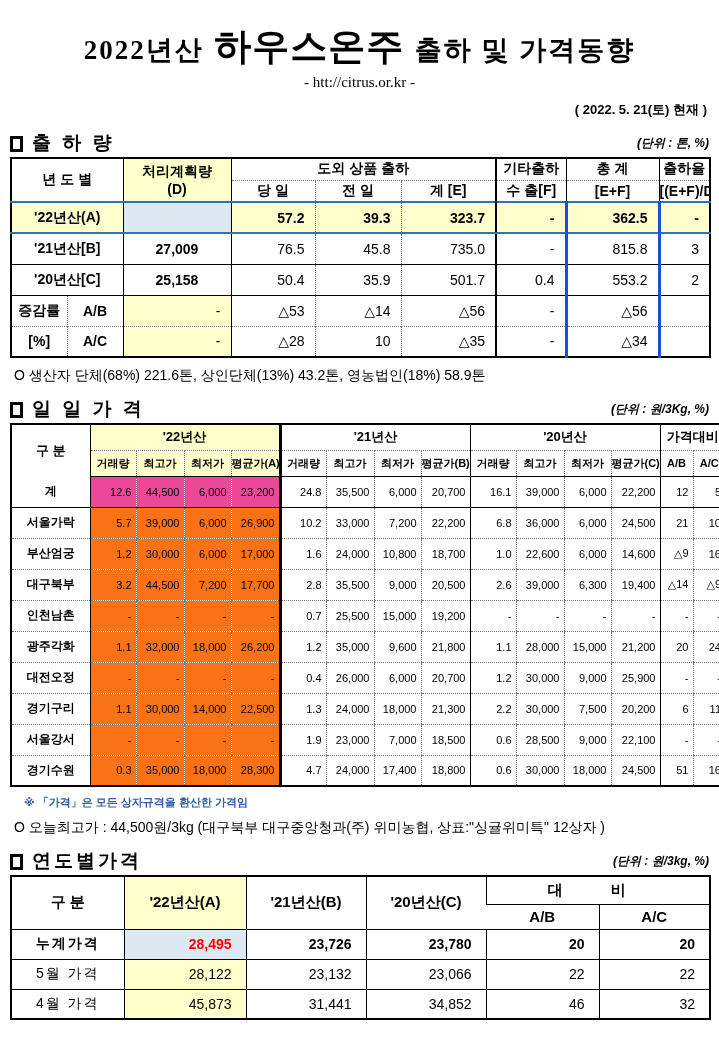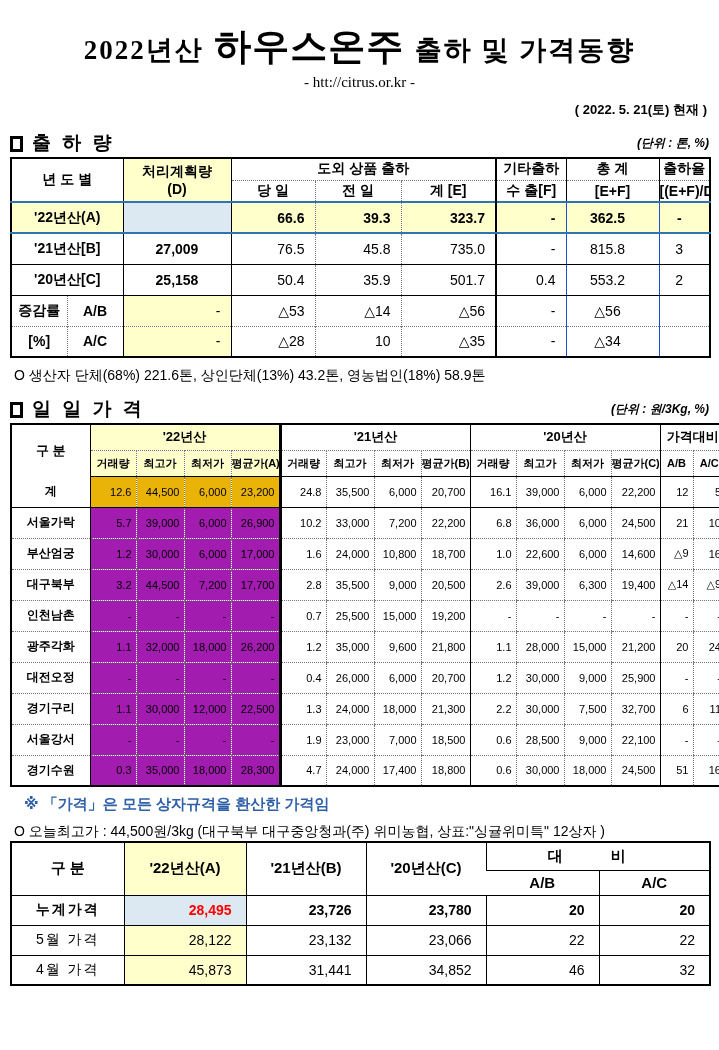--- a/index.html
+++ b/index.html
@@ -44,54 +44,54 @@
   .t1 .yell { background: #FFFFCC; }
   .t1 td { height: 31px; font-size: 14px; }
   .t1 .lbl { text-align: center; font-weight: bold; }
   .t1 .lbl-b { border-left: 1px dotted #777; }
   .t1 .plan { border-left: 1px solid #000; text-align: center; }
   .t1 .plan-dash { text-align: right; padding-right: 10px; }
   .t1 .v { text-align: right; padding-right: 10px; }
   .t1 .c0 { border-left: 1px solid #000; }
   .t1 .c1, .t1 .c2 { border-left: 1px dotted #777; }
   .t1 .c3 { border-left: 2.5px solid #000; }
-  .t1 .c4, .t1 .c5 { border-left: 1px solid #1d4ed8; text-align: center; }
+  .t1 .c4, .t1 .c5 { border-left: 3px solid #1d4ed8; }
   .t1 th.b-th { border-left: 1px solid #000; }
   .t1 th.b-dot { border-left: 1px dotted #777; }
   .t1 th.b-thick { border-left: 2.5px solid #000; }
   .t1r0 td { background: #FFFFCC; font-weight: bold; border-top: 2px solid #2E74B5; border-bottom: 2px solid #2E74B5; }
   .t1r0 td.plan { background: #DCE9F2; }
   .t1r1 td, .t1r2 td { border-bottom: 1px solid #000; }
   .t1r1 .plan, .t1r2 .plan { font-weight: bold; }
   .t1r3 .plan, .t1r4 .plan { background: #FFFFCC; }
   .t1r4 td { border-top: 1px dotted #777; }
 
   .note-line { font-size: 14px; margin-top: 9px; padding-left: 4px; }
   .note-red { color: #FF0000; font-weight: bold; font-size: 13px; margin-top: 6px; padding-left: 14px; }
-  .note-blue { color: #2E5FA8; font-weight: bold; font-size: 15px; margin-top: 8px; padding-left: 14px; }
+  .note-blue { color: #2E5FA8; font-weight: bold; font-size: 11px; margin-top: 8px; padding-left: 14px; }
 
   
   .t2 { border: 2px solid #000; font-size: 11px; }
   .t2 th { font-weight: bold; text-align: center; }
   .t2 thead tr:first-child th { height: 26px; font-size: 13px; }
   .t2 thead tr:last-child th { height: 26px; border-bottom: 1.5px solid #000; }
   .t2 .gy { background: #FFFFCC; }
   .t2 th.g-dot { border-bottom: 1px dotted #777; }
   .t2 .cat { font-size: 14px; border-bottom: none; }
   .t2 td { height: 31px; }
   .t2 .rl { text-align: center; font-weight: bold; font-size: 12px; }
   .t2 .n { text-align: right; padding-right: 4px; }
   .t2 .c0 { border-left: 1px solid #000; }
   .t2 .c1,.t2 .c2,.t2 .c3,.t2 .c5,.t2 .c6,.t2 .c7,.t2 .c9,.t2 .c10,.t2 .c11,.t2 .c13 { border-left: 1px dotted #777; }
   .t2 .c4 { border-left: 3px solid #000; }
   .t2 .c8,.t2 .c12 { border-left: 1px solid #000; }
   .t2 tr.total td { border-bottom: 1px solid #000; }
-  .t2 tr.total td.bl { background: #eab308; }
+  .t2 tr.total td.bl { background: #ec4899; }
   .t2 tr.mkt td { border-bottom: 1px dotted #777; }
-  .t2 tr.mkt td.y { background: #a21caf; }
+  .t2 tr.mkt td.y { background: #f97316; }
   .t2 tr:last-child td { border-bottom: none; }
 
   
   .t3 { border: 2px solid #000; font-size: 14px; }
   .t3 th { font-weight: bold; text-align: center; font-size: 15px; }
   .t3 thead tr:first-child th { height: 28px; }
   .t3 thead tr:last-child th { height: 25px; }
   .t3 thead th { border-bottom: 1.5px solid #000; border-left: 1px solid #000; }
   .t3 thead th:first-child { border-left: none; }
   .t3 th.daebi { letter-spacing: 22px; border-bottom: 1px solid #000; }
@@ -155,21 +155,21 @@
         <th class="b-dot">계 [E]</th>
         <th class="b-thick">수 출[F]</th>
         <th class="b-th">[E+F]</th>
         <th class="b-th">[(E+F)/D]</th>
       </tr>
     </thead>
     <tbody>
         <tr class="t1r0">
           <td class="lbl" colspan="2">'22년산(A)</td>
           <td class="plan"></td>
-          <td class="v c0">66.6</td>
+          <td class="v c0">57.2</td>
           <td class="v c1">39.3</td>
           <td class="v c2">323.7</td>
           <td class="v c3">-</td>
           <td class="v c4">362.5</td>
           <td class="v c5">-</td>
         </tr>
         <tr class="t1r1">
           <td class="lbl" colspan="2">'21년산[B]</td>
           <td class="plan">27,009</td>
           <td class="v c0">76.5</td>
@@ -382,30 +382,30 @@
           <td class="n c9">30,000</td>
           <td class="n c10">9,000</td>
           <td class="n c11">25,900</td>
           <td class="n c12">-</td>
           <td class="n c13">-</td>
         </tr>
         <tr class="mkt">
           <td class="rl">경기구리</td>
           <td class="n c0 y">1.1</td>
           <td class="n c1 y">30,000</td>
-          <td class="n c2 y">12,000</td>
+          <td class="n c2 y">14,000</td>
           <td class="n c3 y">22,500</td>
           <td class="n c4">1.3</td>
           <td class="n c5">24,000</td>
           <td class="n c6">18,000</td>
           <td class="n c7">21,300</td>
           <td class="n c8">2.2</td>
           <td class="n c9">30,000</td>
           <td class="n c10">7,500</td>
-          <td class="n c11">32,700</td>
+          <td class="n c11">20,200</td>
           <td class="n c12">6</td>
           <td class="n c13">11</td>
         </tr>
         <tr class="mkt">
           <td class="rl">서울강서</td>
           <td class="n c0 y">-</td>
           <td class="n c1 y">-</td>
           <td class="n c2 y">-</td>
           <td class="n c3 y">-</td>
           <td class="n c4">1.9</td>
@@ -435,20 +435,25 @@
           <td class="n c11">24,500</td>
           <td class="n c12">51</td>
           <td class="n c13">16</td>
         </tr>
       </tbody>
   </table>
 
   <div class="note-blue">※ 「가격」은 모든 상자규격을 환산한 가격임</div>
   <div class="note-line">O 오늘최고가 : 44,500원/3kg (대구북부  대구중앙청과(주)   위미농협,   상표:"싱귤위미특" 12상자 )</div>
 
+  <div class="sec-head">
+    <span class="sq"></span>
+    <span class="sec-title">연도별가격</span>
+    <span class="unit">(단위 : 원/3kg, %)</span>
+  </div>
 
   <table class="t3">
     <colgroup>
       <col style="width:113px">
         <col style="width:122px">
         <col style="width:120px">
       <col style="width:120px">
         <col style="width:113px">
         <col style="width:111px">
     </colgroup>

